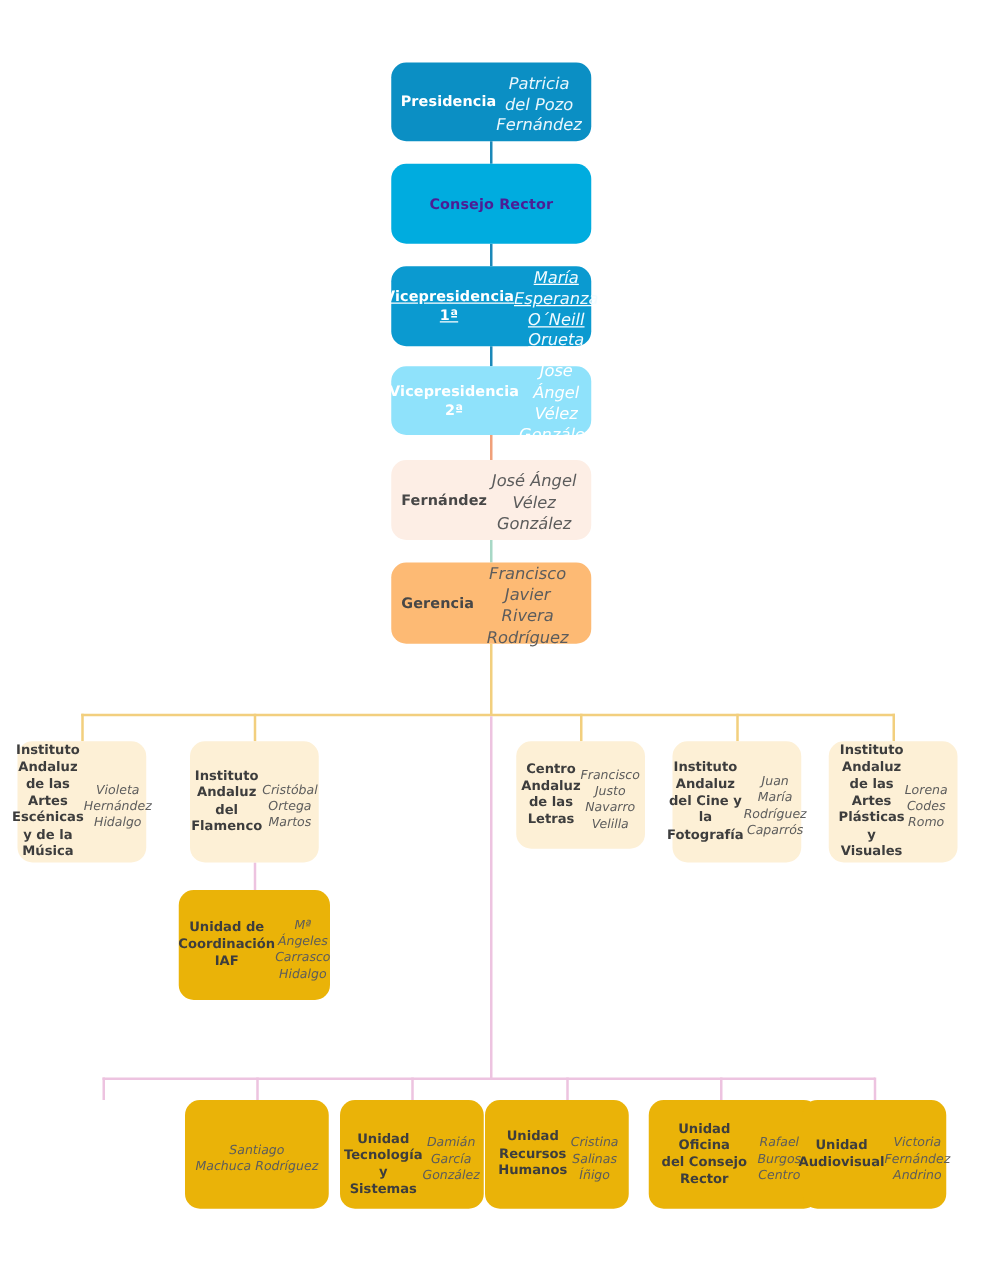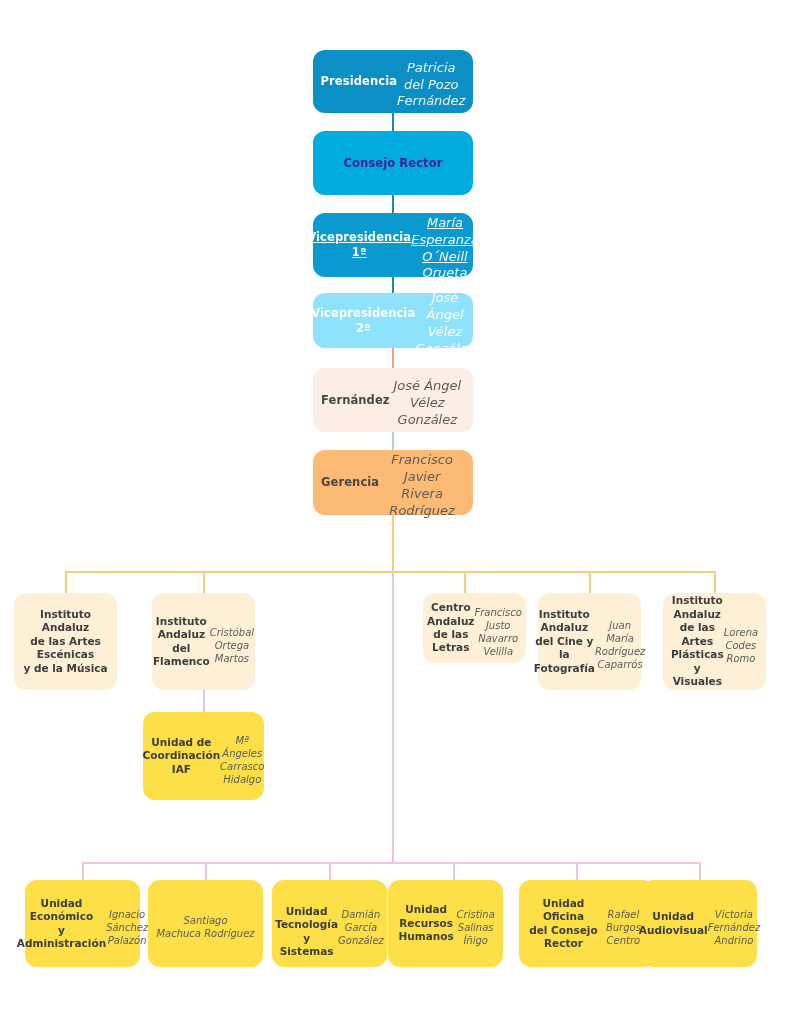--- a/index.html
+++ b/index.html
@@ -90,21 +90,21 @@
   }
   .node-gerencia .person { color: #5c5c5c; }
 
   .node-institute {
     background: #fdf0d6;
     color: #3d3d3d;
   }
   .node-institute .person { color: #5c5c5c; }
 
   .node-unit {
-    background: #fde047;
+    background: #eab308;
     color: #3d3d3d;
   }
   .node-unit .person { color: #5c5c5c; }
 
   
   .fs-top .title  { font-size: 11.5px; letter-spacing: .1px; }
   .fs-top .person { font-size: 13px; }
 
   .fs-small .title  { font-size: 10.5px; }
   .fs-small .person { font-size: 10px; }
@@ -160,30 +160,32 @@
 
   <div class="line line-pink" style="left:392px; top:573px; width:2px; height:290px;"></div>
 
   <div class="line line-pink" style="left:203px; top:690px; width:2px; height:22px;"></div>
 
   <div class="node node-institute fs-small" style="left:14px; top:593px; width:103px; height:97px;">
     <div class="title" style="white-space: pre-line;">Instituto Andaluz
 de las Artes
 Escénicas
 y de la Música</div>
+    <div class="person" style="white-space: pre-line;">Violeta
+Hernández Hidalgo</div>
   </div>
 
   <div class="node node-institute fs-small" style="left:152px; top:593px; width:103px; height:97px;">
     <div class="title" style="white-space: pre-line;">Instituto Andaluz
 del Flamenco</div>
     <div class="person" style="white-space: pre-line;">Cristóbal
 Ortega Martos</div>
   </div>
 
-  <div class="node node-institute fs-small" style="left:423px; top:593px; width:103px; height:70px;">
+  <div class="node node-institute fs-small" style="left:413px; top:593px; width:103px; height:86px;">
     <div class="title" style="white-space: pre-line;">Centro Andaluz
 de las Letras</div>
     <div class="person" style="white-space: pre-line;">Francisco Justo
 Navarro Velilla</div>
   </div>
 
   <div class="node node-institute fs-small" style="left:538px; top:593px; width:103px; height:97px;">
     <div class="title" style="white-space: pre-line;">Instituto Andaluz
 del Cine y
 la Fotografía</div>
@@ -208,26 +210,20 @@
   </div>
 
   <div class="line line-pink" style="left:82px; top:862px; width:618px; height:2px;"></div>
   <div class="line line-pink" style="left:82px;  top:862px; width:2px; height:18px;"></div>
   <div class="line line-pink" style="left:205px; top:862px; width:2px; height:18px;"></div>
   <div class="line line-pink" style="left:329px; top:862px; width:2px; height:18px;"></div>
   <div class="line line-pink" style="left:453px; top:862px; width:2px; height:18px;"></div>
   <div class="line line-pink" style="left:576px; top:862px; width:2px; height:18px;"></div>
   <div class="line line-pink" style="left:699px; top:862px; width:2px; height:18px;"></div>
 
-  <div class="node node-unit fs-small" style="left:25px; top:880px; width:115px; height:87px;">
-    <div class="title" style="white-space: pre-line;">Unidad Económico
-y Administración</div>
-    <div class="person" style="white-space: pre-line;">Ignacio
-Sánchez Palazón</div>
-  </div>
 
   <div class="node node-unit fs-small" style="left:148px; top:880px; width:115px; height:87px;">
     <div class="person" style="white-space: pre-line;">Santiago
 Machuca Rodríguez</div>
   </div>
 
   <div class="node node-unit fs-small" style="left:272px; top:880px; width:115px; height:87px;">
     <div class="title" style="white-space: pre-line; margin-top: 16px;">Unidad Tecnología
 y Sistemas</div>
     <div class="person" style="white-space: pre-line;">Damián

